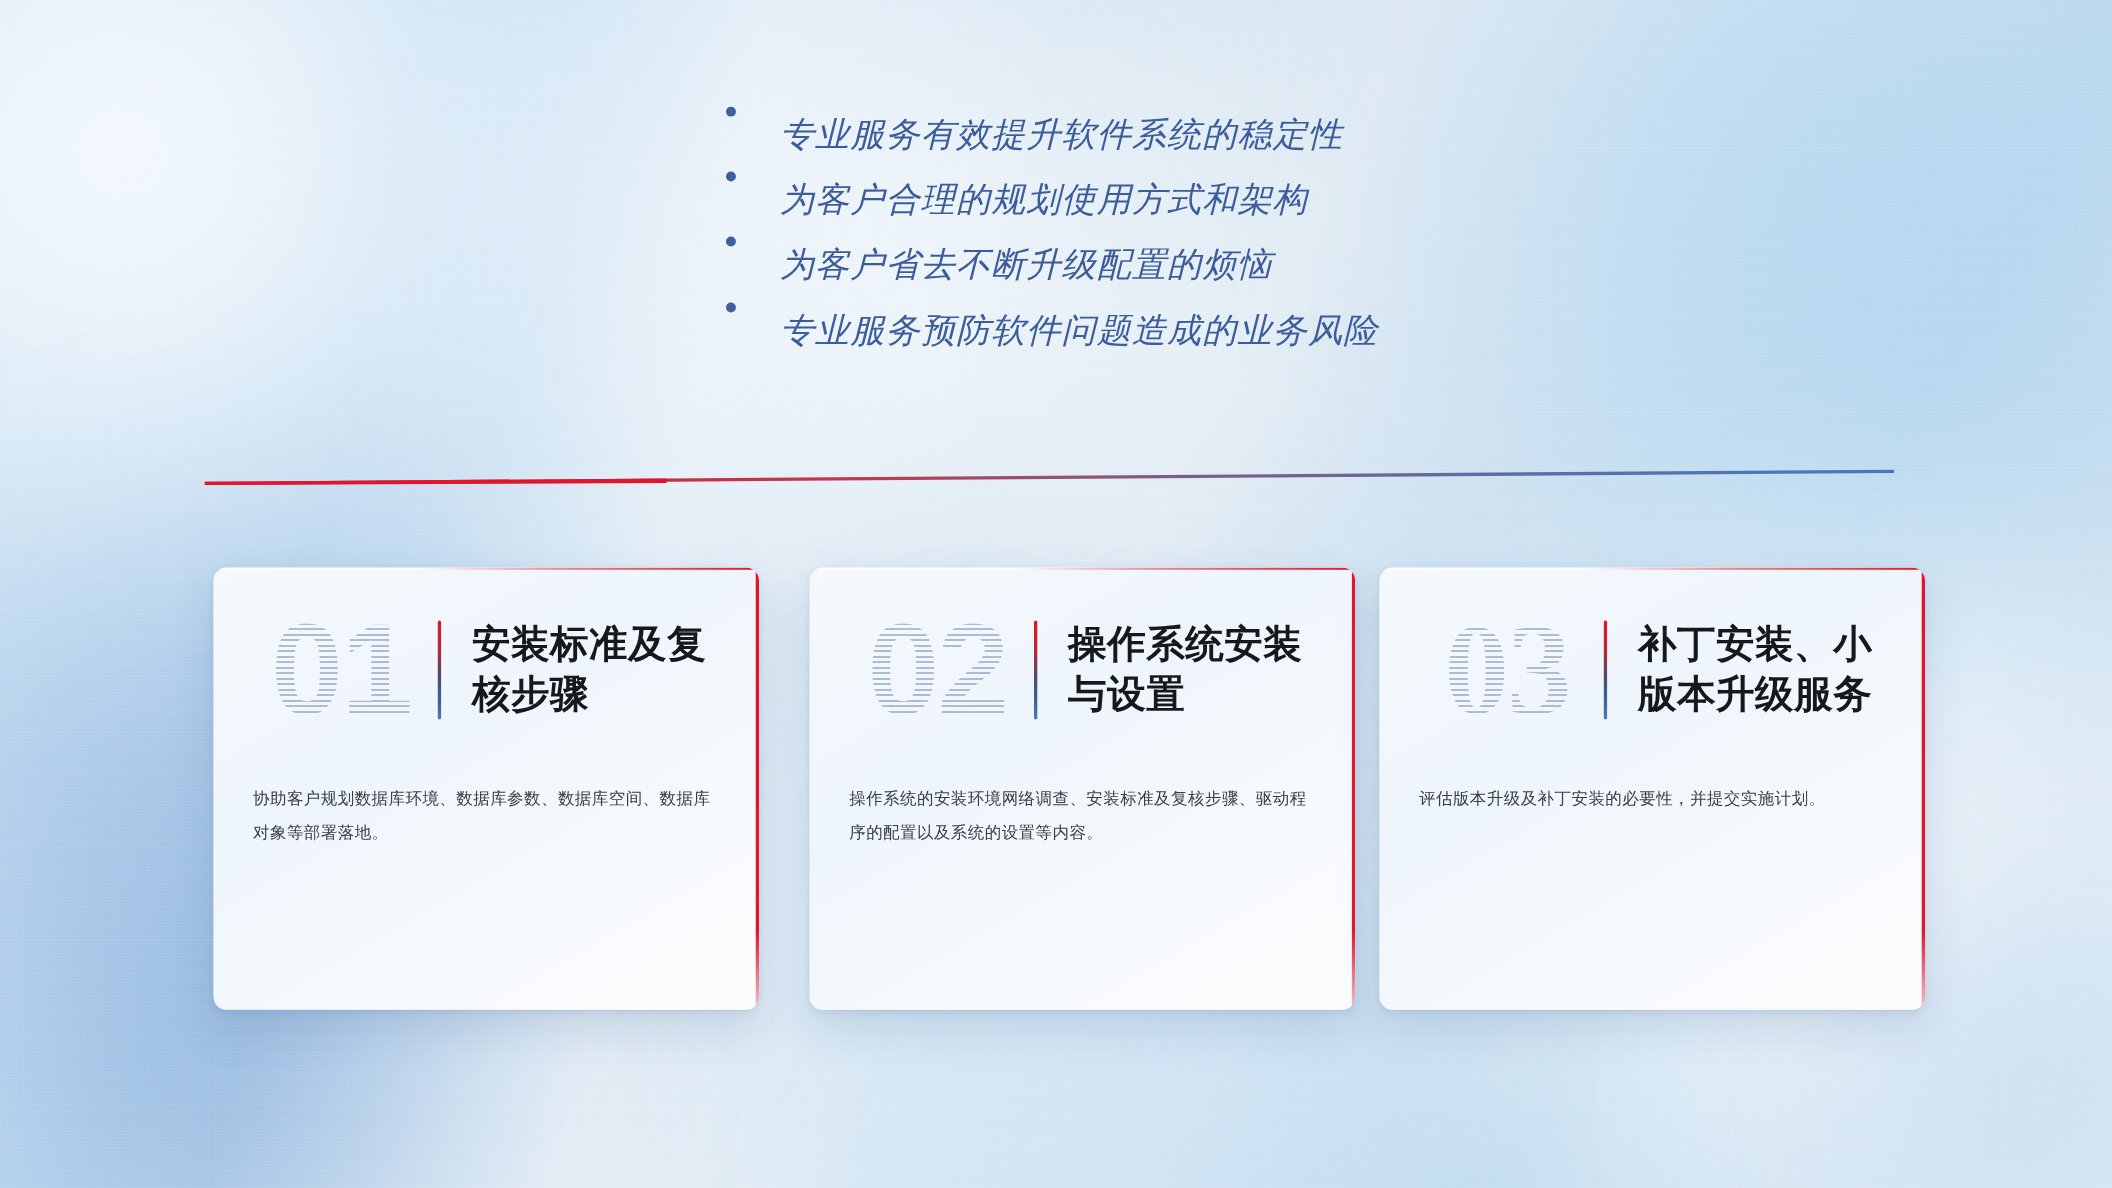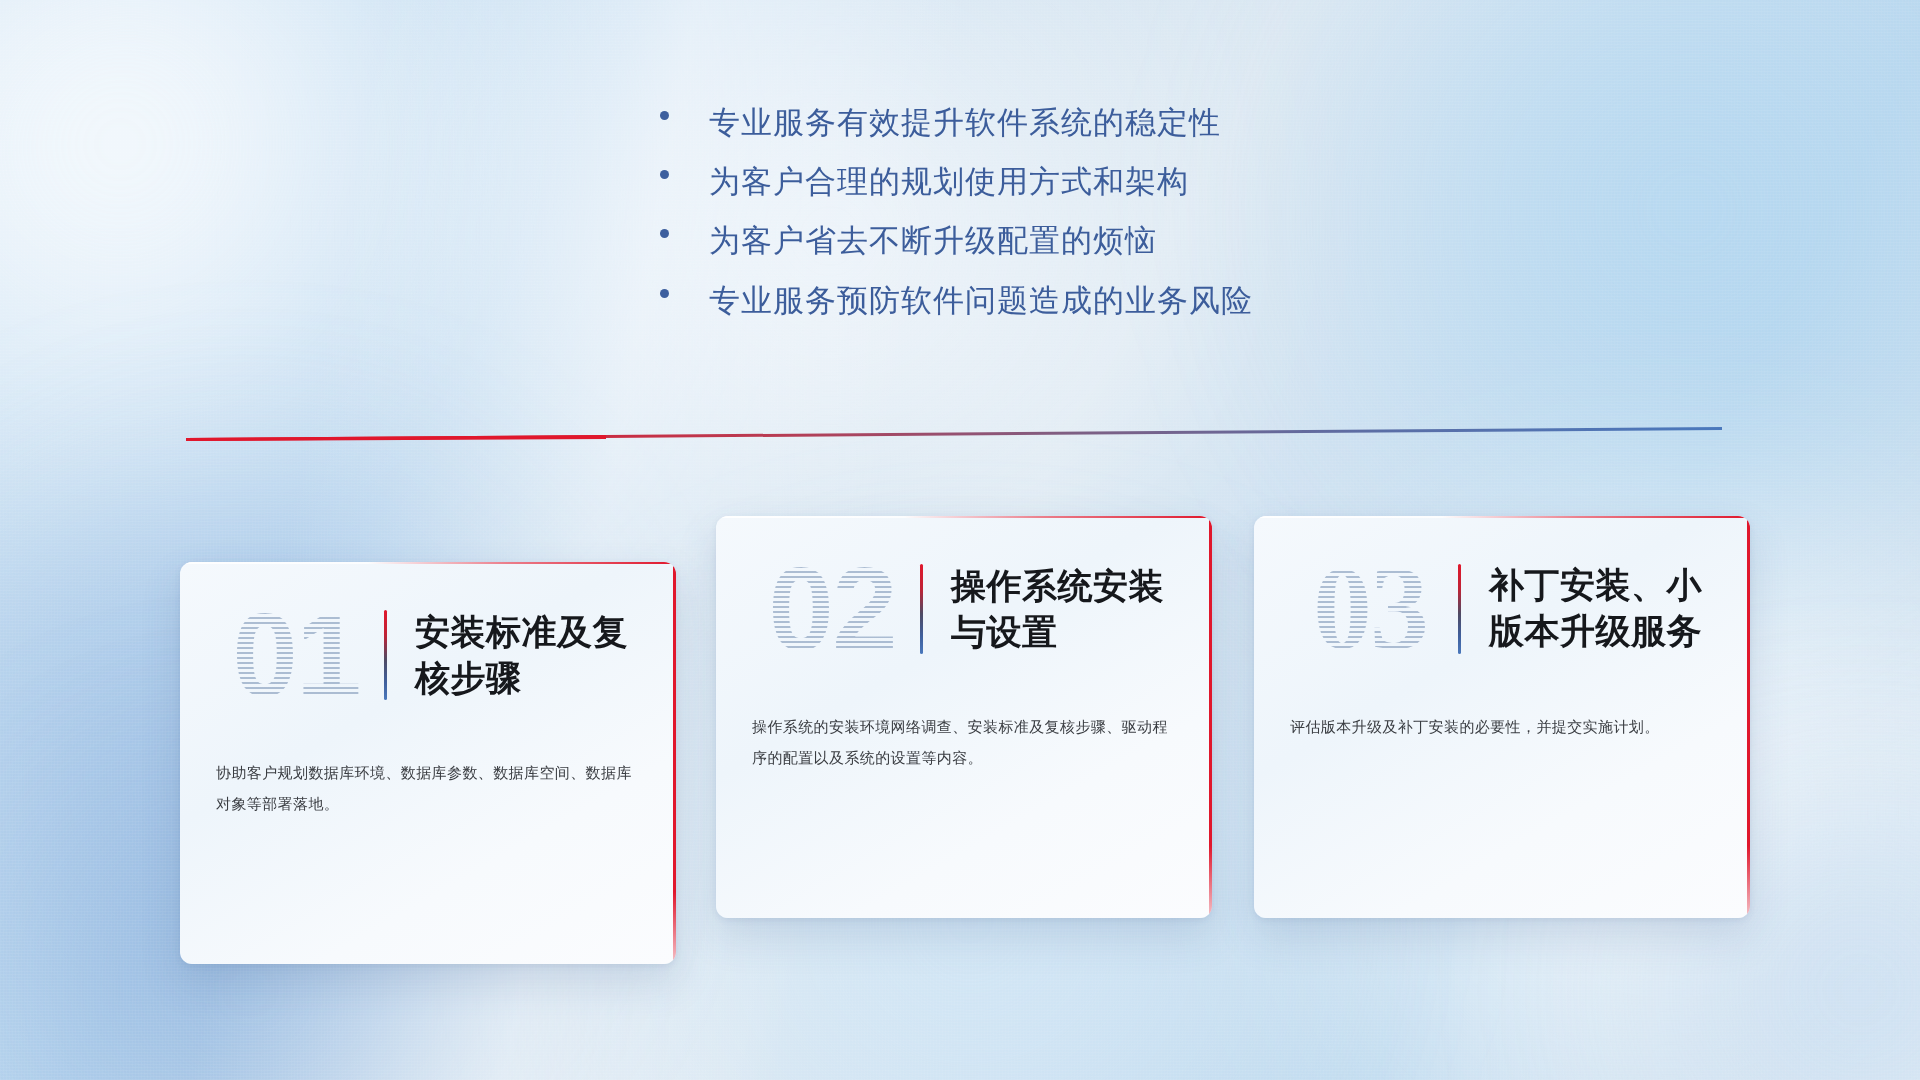--- a/index.html
+++ b/index.html
@@ -51,21 +51,21 @@
     position:absolute; inset:0; opacity:.12;
     background-image:
       repeating-linear-gradient(0deg, rgba(255,255,255,.5) 0 1px, rgba(0,0,0,0) 1px 3px),
       repeating-linear-gradient(90deg, rgba(255,255,255,.35) 0 1px, rgba(0,0,0,0) 1px 3px);
   }
 
   
   #bullets {
     position:absolute; left:660px; top:104px; width:840px;
   }
-  .bullet-row { display:flex; align-items:center; margin-bottom:22px; }
+  .bullet-row { display:flex; align-items:flex-start; margin-bottom:22px;font-style:italic; }
   .bullet-dot {
     width:9px; height:9px; border-radius:50%;
     background:#3d5f9e; flex:0 0 auto; margin-right:40px;
     transform:translateY(-7px);
   }
   .bullet-text {
     font-size:31px; color:#3c5d9b; letter-spacing:1px;
     line-height:1.2; white-space:nowrap; font-weight:500;
   }
 
@@ -77,22 +77,22 @@
 
   
   #cards { position:absolute; left:0; top:516px; width:1920px; height:420px; }
   .card {
     position:absolute; top:0; width:496px; height:402px;
     border-radius:12px;
     background:linear-gradient(150deg, #f5f9fd 0%, #eef5fb 38%, #f7fafd 70%, #fbfcfe 100%);
     box-shadow:0 18px 40px rgba(60,92,140,.16), 0 2px 6px rgba(60,92,140,.10);
     overflow:hidden;
   }
-  .card-1 { left:180px;margin-top:46px; }
-  .card-2 { left:716px; }
+  .card-1 { left:194px; }
+  .card-2 { left:736px; }
   .card-3 { left:1254px;font-family:Liberation Serif, serif; }
 
   
   .card-edge-r {
     position:absolute; right:0; top:0; bottom:0; width:3px;
     background:linear-gradient(180deg, #e0172c 0%, #e0172c 82%, rgba(224,23,44,.25) 100%);
   }
   .card-edge-t {
     position:absolute; right:0; top:0; height:2px; width:62%;
     background:linear-gradient(90deg, rgba(224,23,44,0) 0%, rgba(224,23,44,.55) 45%, #e0172c 100%);

